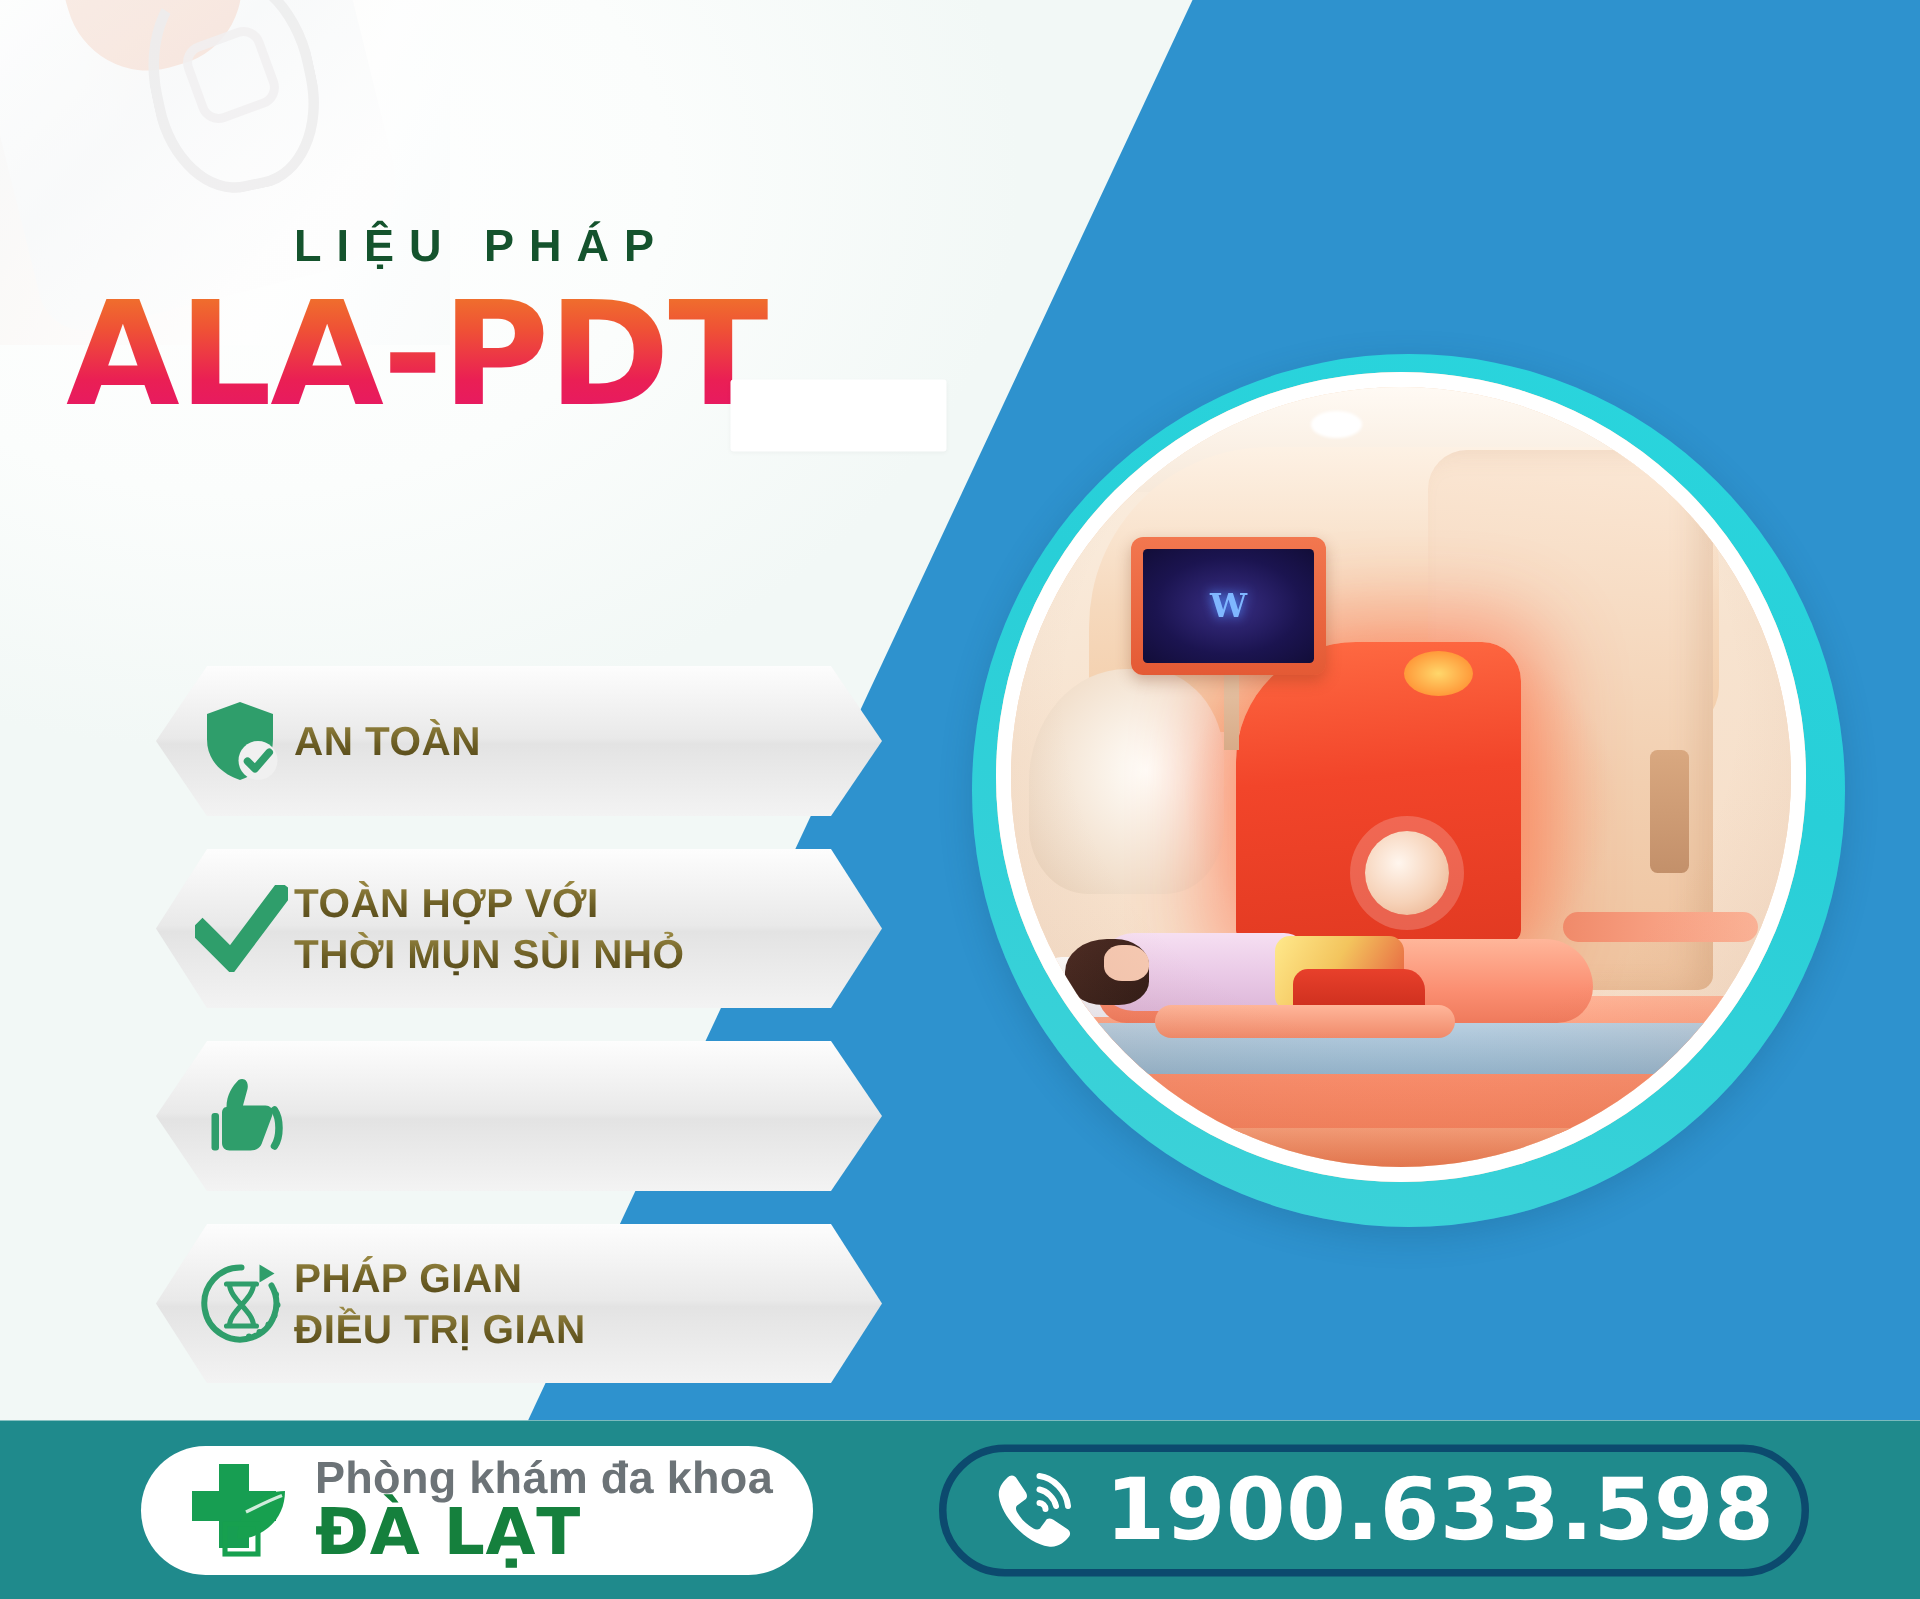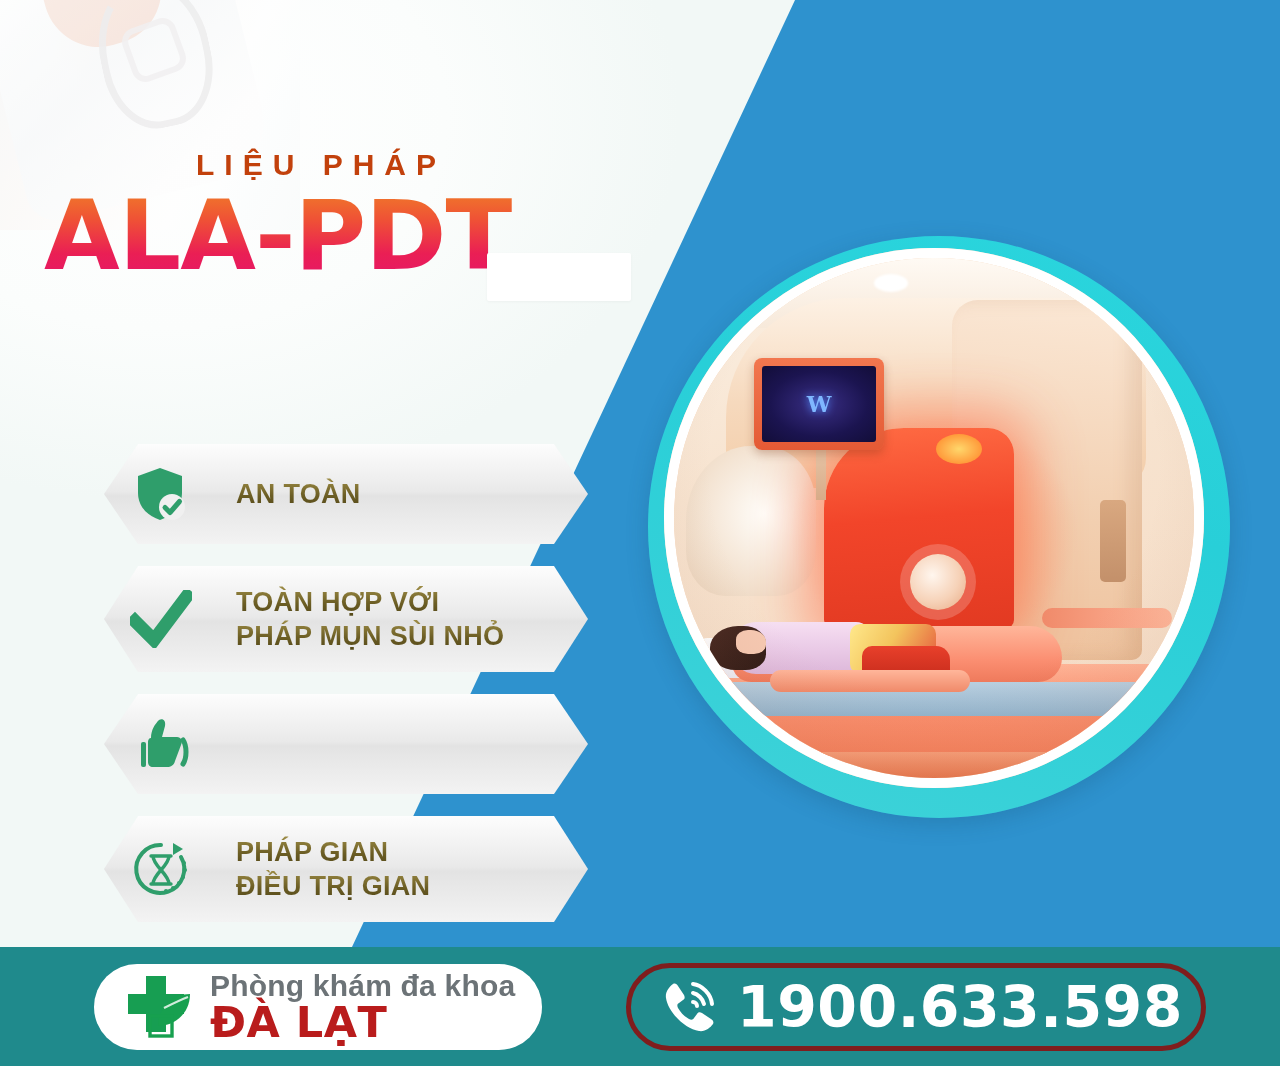--- a/index.html
+++ b/index.html
@@ -70,21 +70,21 @@
     position:absolute; left:156px; top:62px; width:56px; height:56px;
     border:6px solid rgba(232,228,230,.85);
     border-radius:14px;
     transform:rotate(-20deg);
   }
 
   
   .headline { position:absolute; left:44px; top:148px; width:640px; }
   .kicker {
     font-size:30px; font-weight:700; letter-spacing:10px;
-    color:#c2410c;
+    color:#14532d;
     padding-left:152px;
   }
   .brand {
     font-size:96px; font-weight:800; letter-spacing:-1px;
     line-height:1.0;
     margin-top:6px;
     background:linear-gradient(180deg,#f07d28 0%, #ef5036 34%, #ea1f54 68%, #e5176a 100%);
     -webkit-background-clip:text; background-clip:text;
     color:transparent;
     -webkit-text-fill-color:transparent;
@@ -102,21 +102,20 @@
   .badges { position:absolute; left:104px; top:444px; width:500px; }
   .badge {
     position:relative;
     width:484px;
     display:flex; align-items:center;
     background:linear-gradient(180deg,#fdfdfd 0%, #e9e9e9 48%, #e3e3e3 52%, #f3f3f3 100%);
     clip-path:polygon(34px 0, 450px 0, 484px 50%, 450px 100%, 34px 100%, 0 50%);
     filter:drop-shadow(0 3px 3px rgba(90,110,105,.18));
     margin-bottom:22px;
     border-radius:4px;
-    gap:40px;
   }
   .badge.h1 { height:100px; }
   .badge.h2 { height:106px; }
   .badge-icon {
     width:92px; min-width:92px; height:100%;
     display:flex; align-items:center; justify-content:center;
     padding-left:22px;
   }
   .badge-label {
     font-size:27px; font-weight:700; line-height:1.26;
@@ -258,28 +257,28 @@
     width:448px; height:86px;
     background:#ffffff; border-radius:43px;
     display:flex; align-items:center; padding-left:26px;
   }
   .clinic-logo { width:78px; min-width:78px; height:70px; position:relative; }
   .clinic-text { padding-left:12px; }
   .clinic-sub {
     font-size:30px; font-weight:700; color:#6c7377; letter-spacing:.2px; line-height:1.1;
   }
   .clinic-name {
-    font-size:43px; font-weight:800; color:#b91c1c; line-height:1.02; margin-top:-1px;
+    font-size:43px; font-weight:800; color:#15803d; line-height:1.02; margin-top:-1px;
     letter-spacing:.5px;
     font-family:"DejaVu Sans", sans-serif;
   }
   .phone-pill {
     position:absolute; left:626px; top:16px;
     width:580px; height:88px;
-    border:5px solid #7f1d1d; border-radius:44px;
+    border:5px solid #0c4a6e; border-radius:44px;
     display:flex; align-items:center; padding-left:28px;
   }
   .phone-icon { width:62px; min-width:62px; height:62px; position:relative; }
   .phone-number {
     font-size:57px; font-weight:800; color:#ffffff; letter-spacing:.5px;
     padding-left:16px; line-height:1;
     font-family:"DejaVu Sans", sans-serif;
   }
 </style>
 </head>
@@ -318,21 +317,21 @@
     </div>
 
     <div class="badge h2">
       <div class="badge-icon">
         <svg width="62" height="58" viewBox="0 0 62 58">
           <path d="M5 31 L24 50 L57 6" stroke="#2f9e6b" stroke-width="13" fill="none" stroke-linecap="square" stroke-linejoin="miter"></path>
         </svg>
       </div>
       <div>
         <div class="badge-label">TOÀN HỢP VỚI</div>
-        <div class="badge-label">PHÁP MỤN SÙI NHỎ</div>
+        <div class="badge-label">THỜI MỤN SÙI NHỎ</div>
       </div>
     </div>
 
     <div class="badge h1">
       <div class="badge-icon">
         <svg width="56" height="56" viewBox="0 0 56 56">
           <path d="M18 22 C18 14 22 8 26 4 C30 2 33 5 32 10 L29 21 L44 21 C48 21 50 25 48 29 L42 45 C41 49 38 51 34 51 L20 51 C17 51 15 49 15 46 L15 26 C15 24 16 22 18 22 Z" fill="#2f9e6b"></path>
           <path d="M50 24 C54 30 54 42 50 48" stroke="#2f9e6b" stroke-width="5" fill="none" stroke-linecap="round"></path>
           <rect x="8" y="26" width="5" height="25" rx="2" fill="#2f9e6b"></rect>
         </svg>

